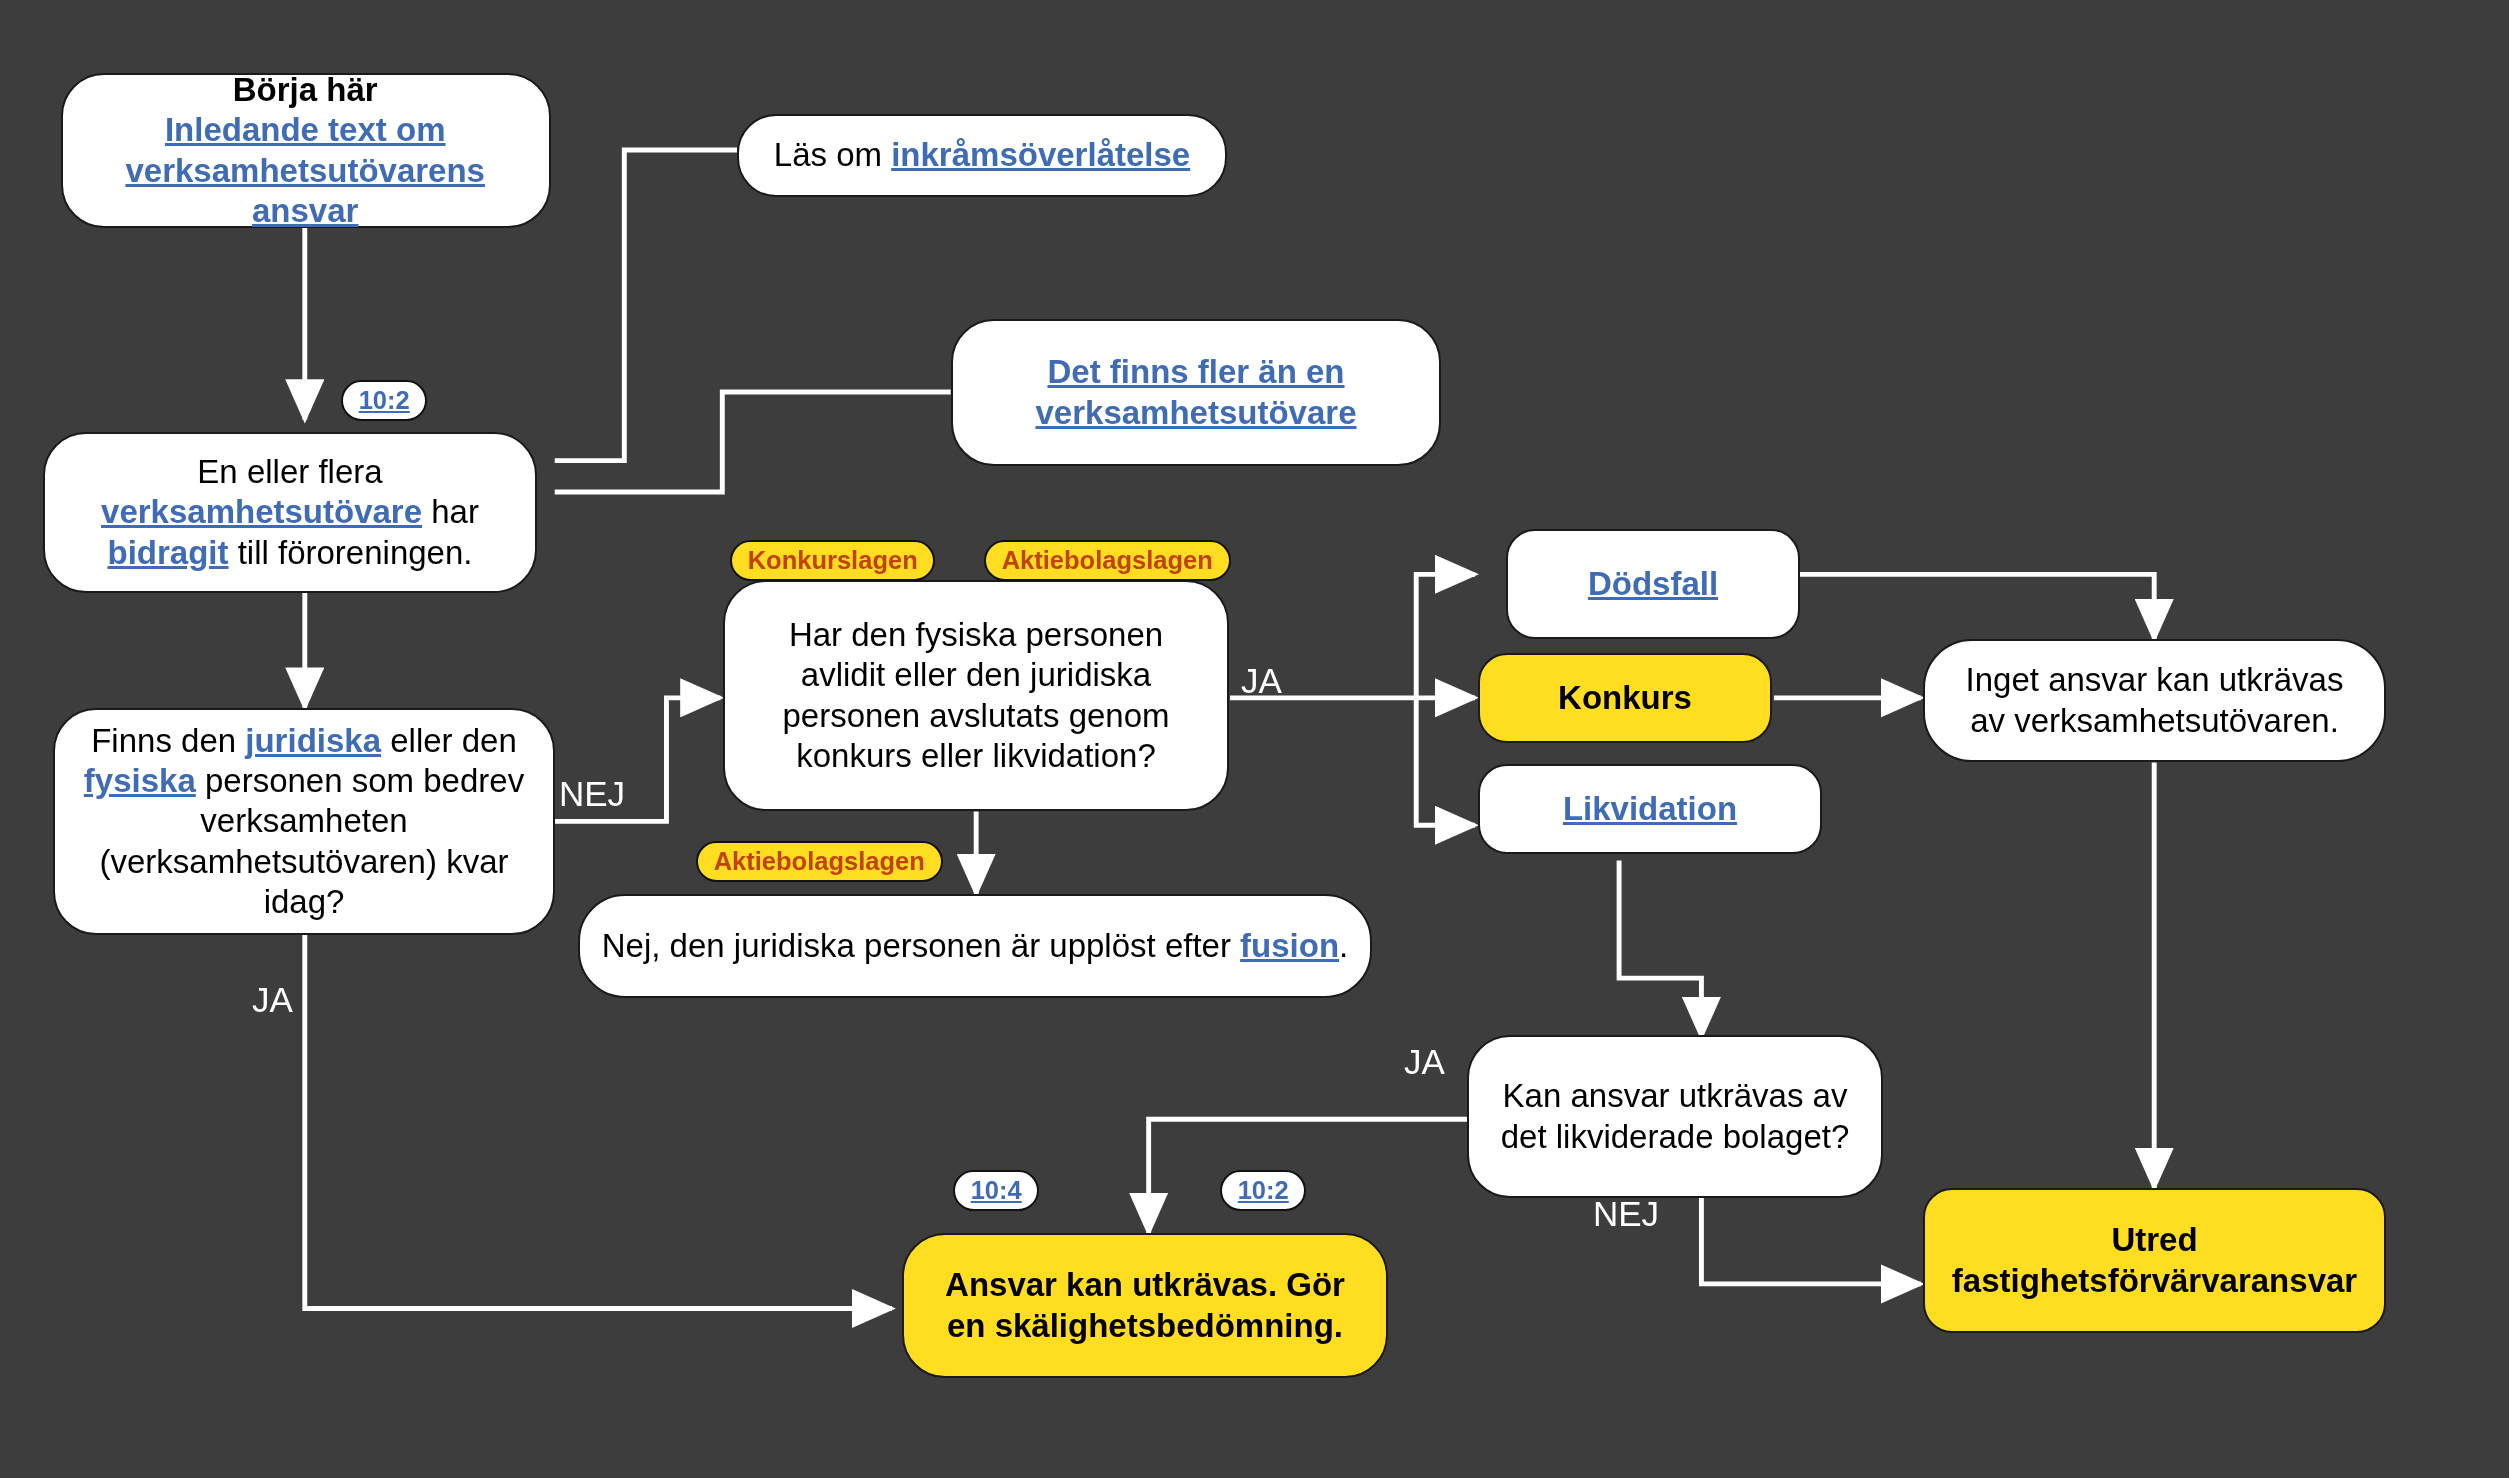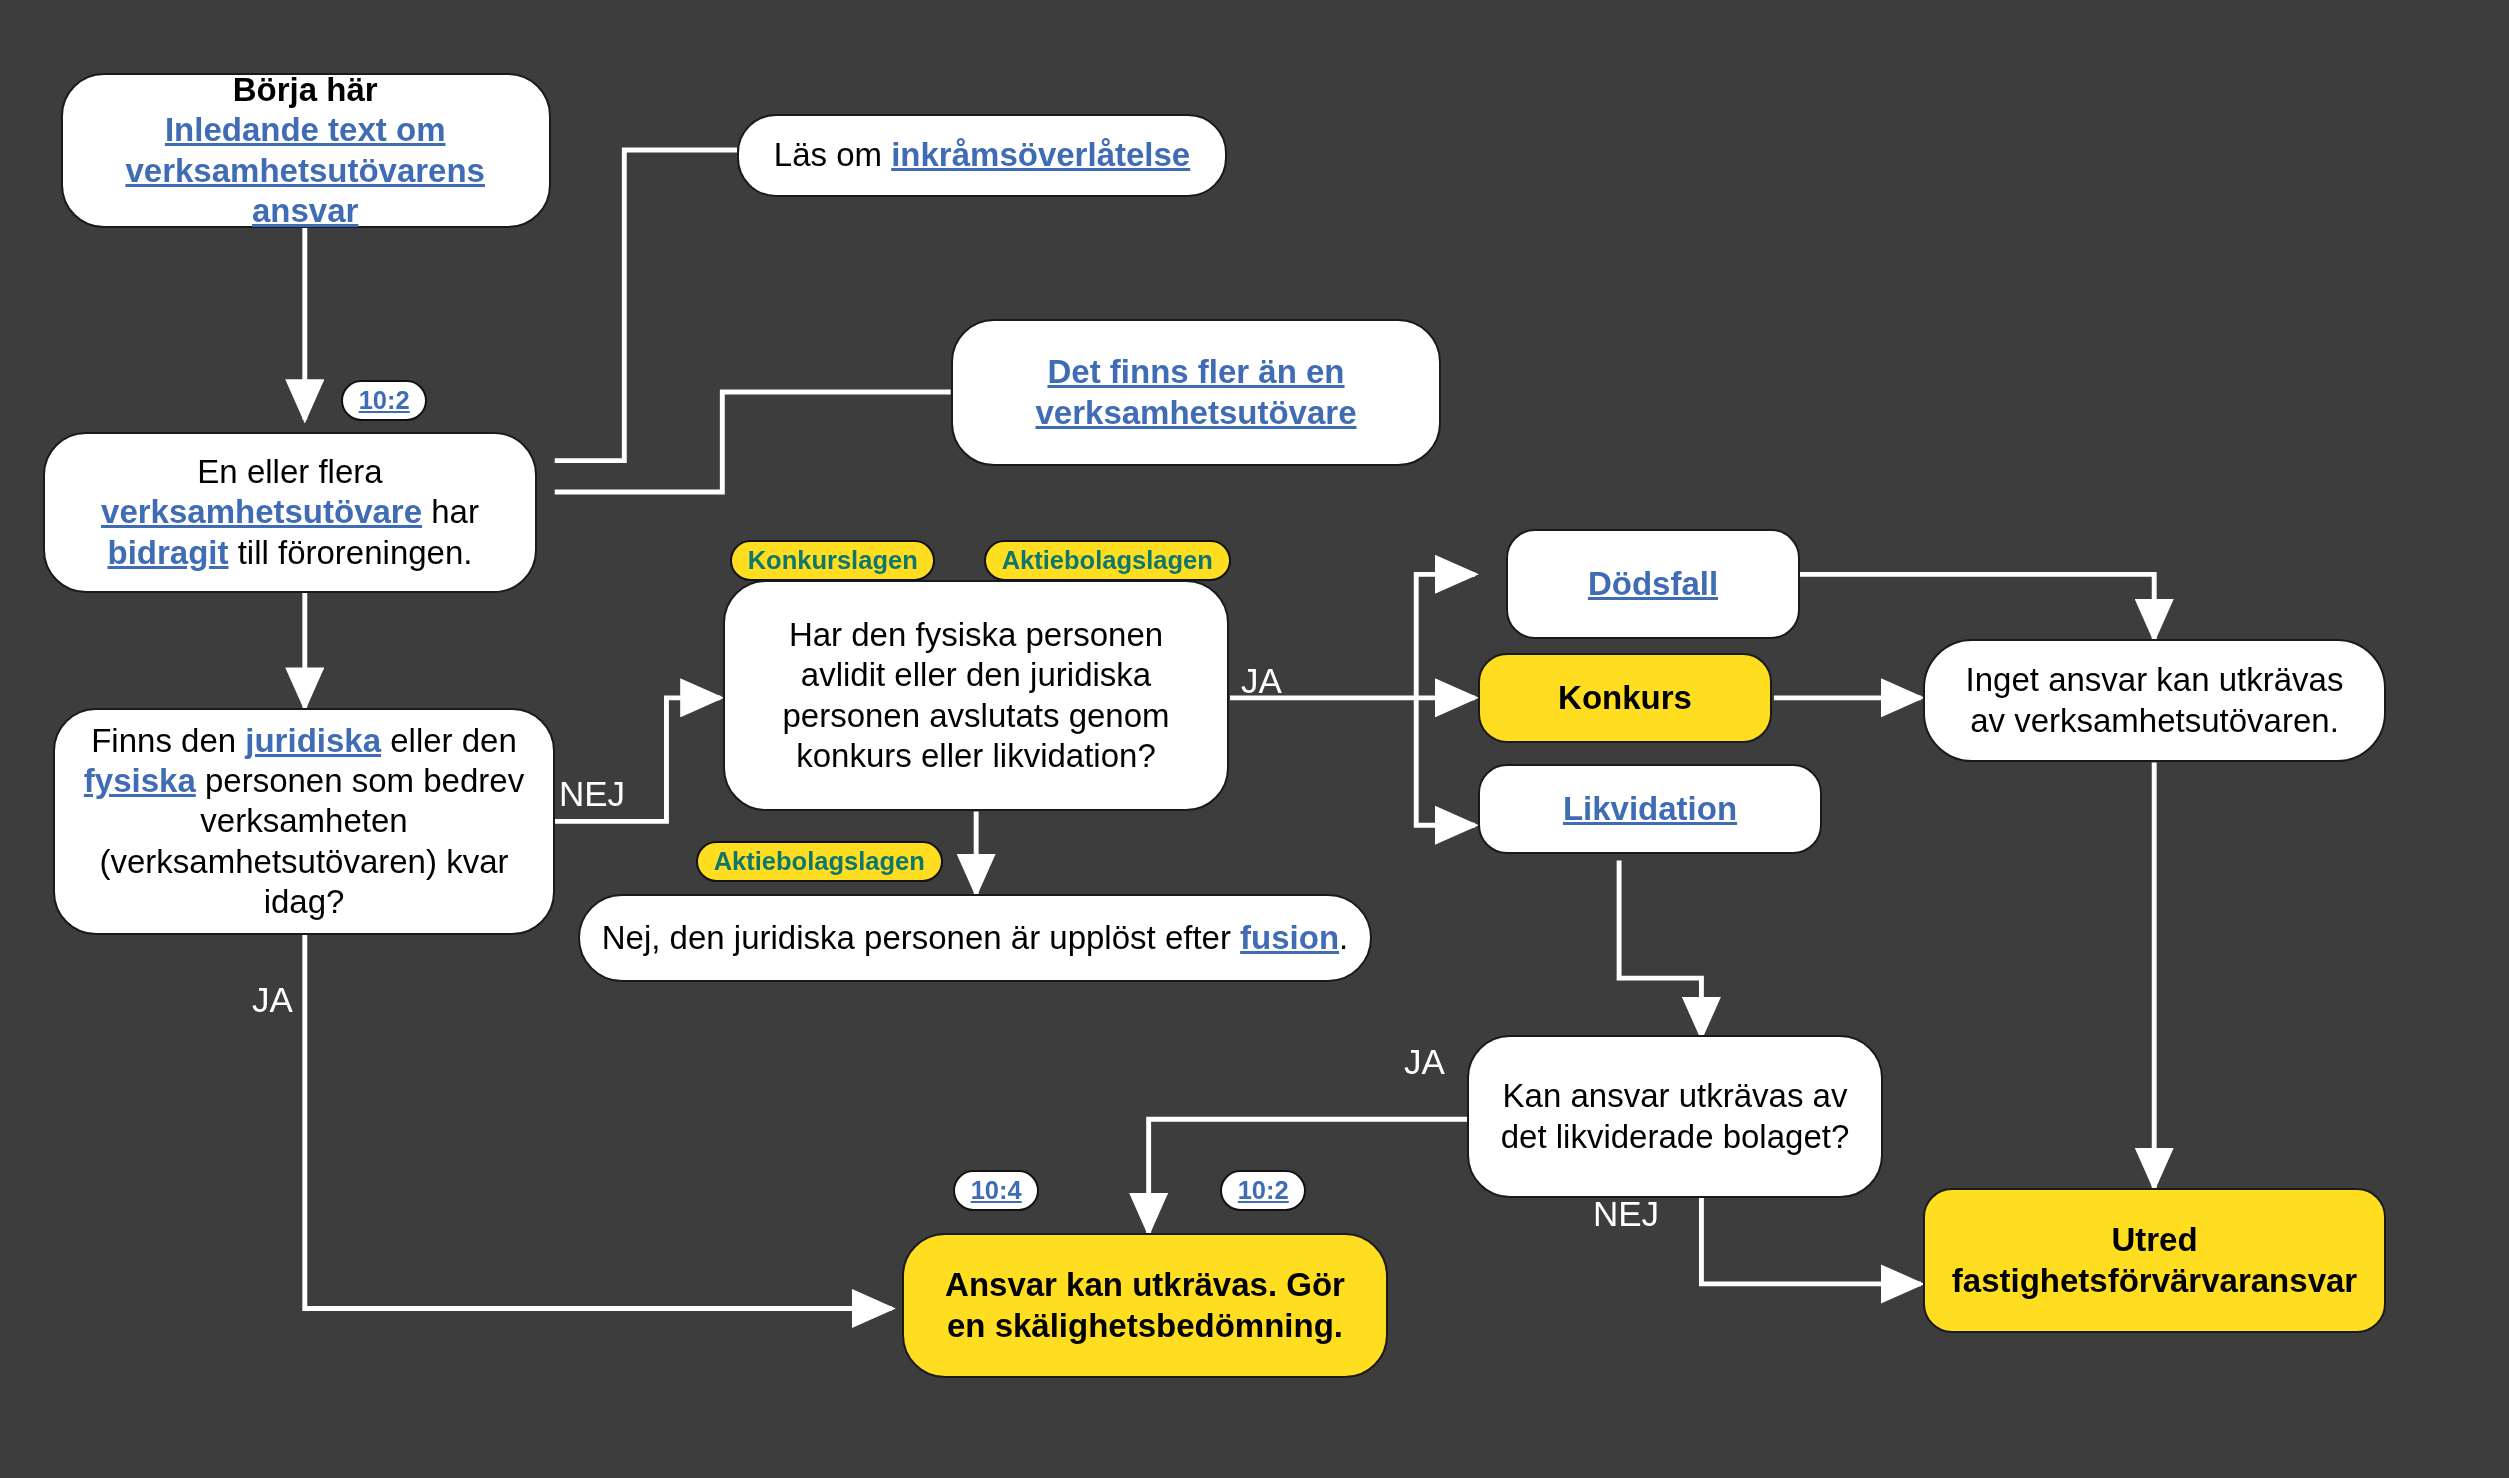--- a/index.html
+++ b/index.html
@@ -66,21 +66,21 @@
     z-index: 7;
     white-space: nowrap;
   }
   .badge.white {
     background: #ffffff;
     color: #3f6cb4;
     text-decoration: underline;
   }
   .badge.yellowpill {
     background: #ffdd20;
-    color: #0f766e;
+    color: #c2410c;
   }
   .elabel {
     position: absolute;
     color: #ffffff;
     font-size: 35px;
     z-index: 6;
     white-space: nowrap;
   }
 </style>
 </head>
@@ -166,21 +166,21 @@
   <div class="badge yellowpill" style="left:730px; top:540px;">Konkurslagen</div>
 
   <div class="badge yellowpill" style="left:984px; top:540px;">Aktiebolagslagen</div>
 
   <div class="node" style="left:723px; top:580px; width:506px; height:231px;">
     <div class="txt">Har den fysiska personen avlidit eller den juridiska personen avslutats genom konkurs eller likvidation?</div>
   </div>
 
   <div class="badge yellowpill" style="left:696px; top:841px;">Aktiebolagslagen</div>
 
-  <div class="node" style="left:578px; top:894px; width:794px; height:88px; border-radius:47px;">
+  <div class="node" style="left:578px; top:894px; width:794px; height:104px; border-radius:47px;">
     <div class="txt">
       <span>Nej, den juridiska personen är upplöst efter </span><a class="lnk">fusion</a><span>.</span>
     </div>
   </div>
 
   <div class="node linkonly roundish" style="left:1506px; top:529px; width:294px; height:110px;align-items:center;">
     <div class="txt">Dödsfall</div>
   </div>
 
   <div class="node yellow roundish" style="left:1478px; top:653px; width:294px; height:90px;">

